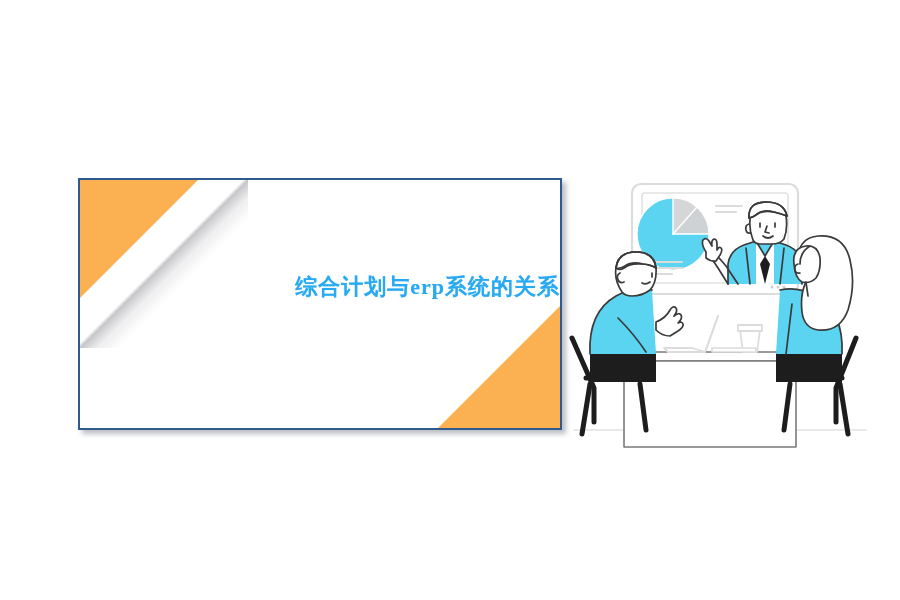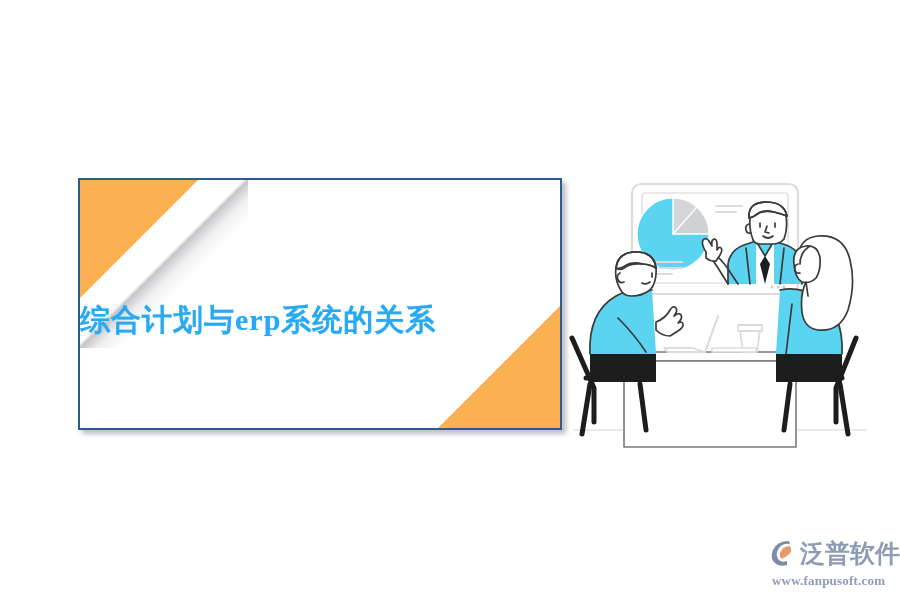--- a/index.html
+++ b/index.html
@@ -74,29 +74,28 @@
     height: 0;
     border-right: 122px solid #fbb052;
     border-top: 122px solid transparent;
   }
 
   .banner-title {
     position: absolute;
     left: 0;
     right: 0;
     top: 92px;
-    text-align: left;
+    text-align: right;
     color: #29a9f2;
     font-family: "Liberation Serif", "DejaVu Serif", serif;
-    font-size: 30px;
+    font-size: 22px;
     font-weight: 700;
     letter-spacing: 1px;
     white-space: nowrap;
     text-shadow: 0 0 1px rgba(41,169,242,0.45);
-    margin-top: 28px;
   }
 
   
   .illustration {
     position: absolute;
     left: 560px;
     top: 172px;
     width: 320px;
     height: 300px;
   }
@@ -301,28 +300,14 @@
           <path d="M246 110 L248 124"></path>
 
           <path d="M238 92 Q234 93 235 98 Q236 102 240 101"></path>
 
           <path d="M250 74 Q240 80 240 92"></path>
         </g>
       </g>
     </svg>
   </div>
 
-  <div class="logo">
-    <div class="logo-row">
-      <span class="logo-mark">
-        <svg viewBox="0 0 30 30" xmlns="http://www.w3.org/2000/svg">
-          <path d="M21 3 Q9 3 5 12 Q1 21 8 26 Q13 29 19 27 L19 23
-                   Q13 25 10 21 Q7 16 11 10 Q15 5 22 6 Z" fill="#7c8ba6"></path>
-          <path d="M21 8 Q14 9 12 15 Q11 20 15 22 L23 22 L23 10 Q22 8 21 8 Z" fill="#e8996b"></path>
-          <path d="M13 21 Q19 19 23 14 L23 22 L15 22 Z" fill="#ffffff"></path>
-        </svg>
-      </span>
-      <span class="logo-name">泛普软件</span>
-    </div>
-    <div class="logo-url">www.fanpusoft.com</div>
-  </div>
 
 </div>
 
 </body></html>

